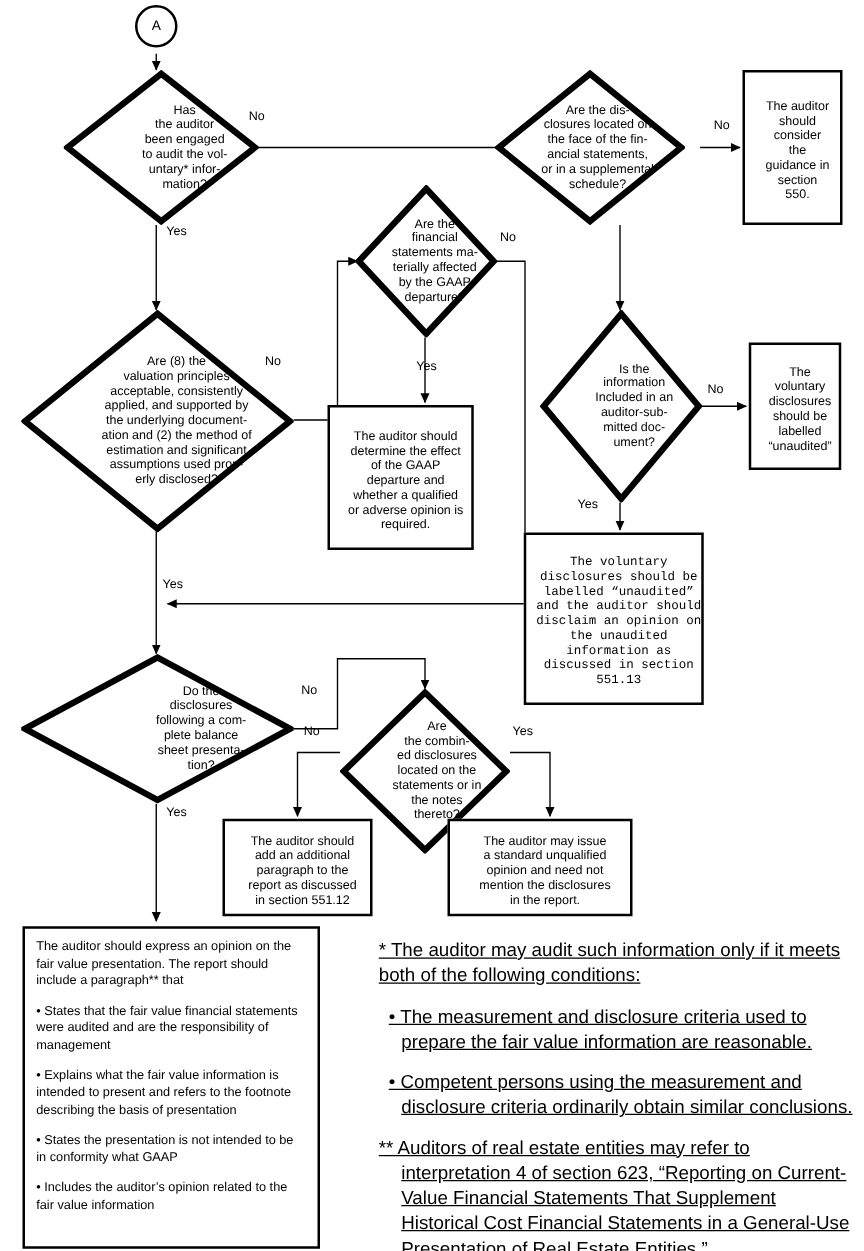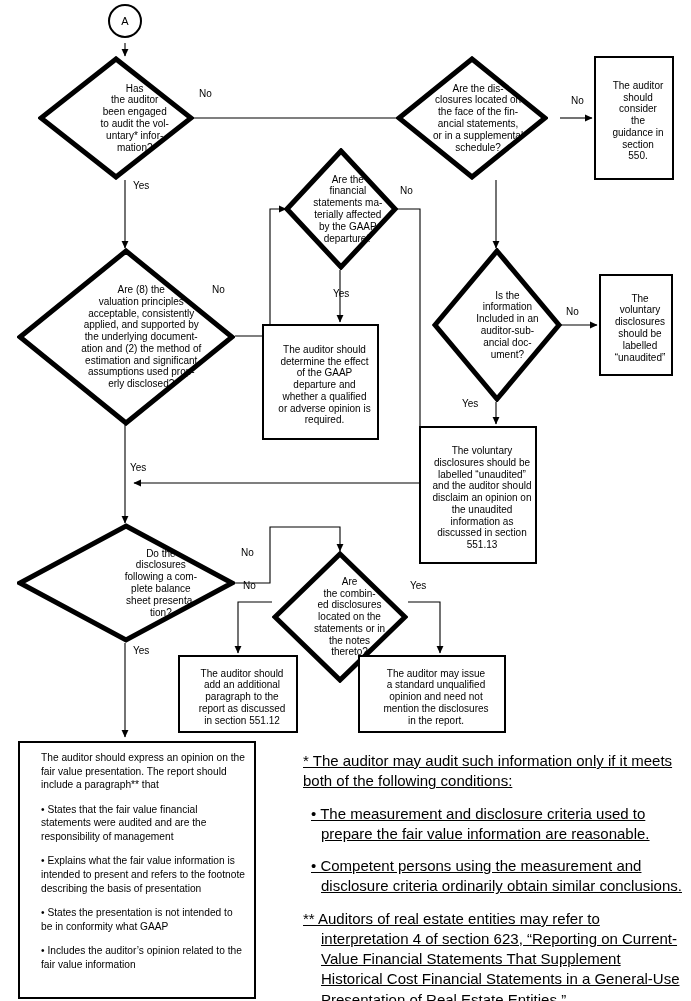--- a/index.html
+++ b/index.html
@@ -39,21 +39,21 @@
 
   
   .elabel{position:absolute;font-size:10px;color:#000;white-space:nowrap;}
 
   
   #result-box{
     position:absolute;left:18px;top:741px;width:238px;height:258px;
     border:2.5px solid #000;background:#fff;box-sizing:border-box;
     padding:8px 9px 4px 9px;
   }
-  #result-box p{margin:0 0 0 12px;font-size:10.2px;line-height:1.33;}
+  #result-box p{margin:0 0 0 0;font-size:10.2px;line-height:1.33;}
   #result-box p.lead{margin-bottom:11px;}
   #result-box p.bullet{margin-bottom:11px;text-indent:0;}
 
   
   #footnotes{
     position:absolute;left:303px;top:751px;width:380px;
     font-size:15px;line-height:1.35;text-decoration:underline;
   }
   #footnotes p{margin:0;}
   #footnotes p.fn-head{margin-bottom:12px;}
@@ -107,21 +107,21 @@
       <path d="M408,602 L440,602 L440,653" marker-end="url(#arrowThick)"></path>
 
       <path d="M125,643 L125,737" marker-end="url(#arrowThick)"></path>
     </g>
   </svg>
 
   <div class="node connector" style="left:108px;top:4px;">
     <div class="ctext">A</div>
   </div>
 
-  <div class="node diamond" style="left:38px;top:56px;width:156px;height:124px;">
+  <div class="node diamond" style="left:51px;top:56px;width:156px;height:124px;">
     <svg class="dshape" viewBox="0 0 156 124" preserveAspectRatio="none">
       <polygon points="78,3 153,62 78,121 3,62" fill="#fff" stroke="#000" stroke-width="5"></polygon>
     </svg>
     <div class="ctext">Has
 the auditor
 been engaged
 to audit the vol-
 untary* infor-
 mation?</div>
   </div>
@@ -176,21 +176,21 @@
   </div>
 
   <div class="node diamond" style="left:432px;top:248px;width:130px;height:154px;">
     <svg class="dshape" viewBox="0 0 130 154" preserveAspectRatio="none">
       <polygon points="65,3 127,77 65,151 3,77" fill="#fff" stroke="#000" stroke-width="5"></polygon>
     </svg>
     <div class="ctext" style="padding:0 8%;">Is the
 information
 Included in an
 auditor-sub-
-ancial doc-
+mitted doc-
 ument?</div>
   </div>
 
   <div class="node box" style="left:599px;top:274px;width:74px;height:102px;">
     <div class="ctext">The
 voluntary
 disclosures
 should be
 labelled
 “unaudited”</div>
@@ -199,21 +199,21 @@
   <div class="node box" style="left:262px;top:324px;width:117px;height:116px;">
     <div class="ctext">The auditor should
 determine the effect
 of the GAAP
 departure and
 whether a qualified
 or adverse opinion is
 required.</div>
   </div>
 
-  <div class="node box" style="left:419px;top:426px;width:118px;height:138px;">
+  <div class="node box" style="left:419px;top:426px;width:144px;height:138px;font-family:Liberation Mono, monospace;">
     <div class="ctext">The voluntary
 disclosures should be
 labelled “unaudited”
 and the auditor should
 disclaim an opinion on
 the unaudited
 information as
 discussed in section
 551.13</div>
   </div>

